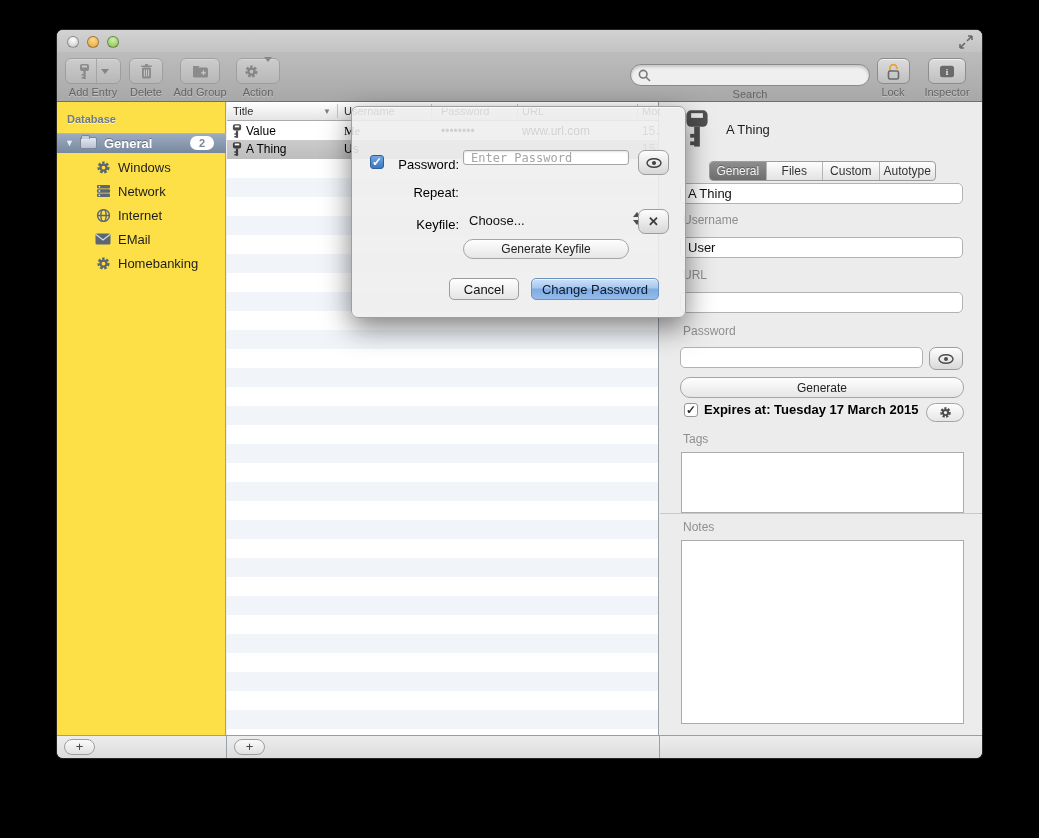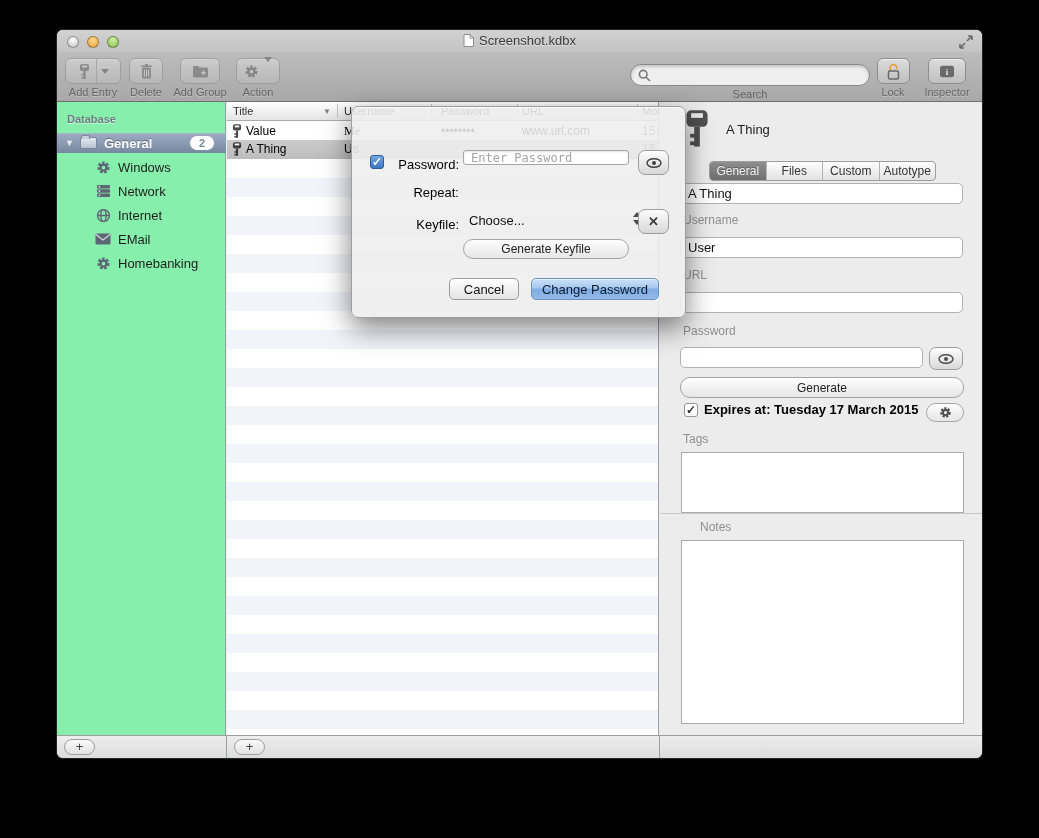--- a/index.html
+++ b/index.html
@@ -35,21 +35,21 @@
   .split { border-left:1px solid #9a9a9a; height:100%; display:flex; align-items:center; padding:0 4px; }
   .dim { opacity:.55; }
   .tri-down { width:0; height:0; border-left:4px solid transparent; border-right:4px solid transparent; border-top:5px solid #5f5f5f; }
   .searchpill { position:absolute; left:573px; top:34px; width:240px; height:22px; border-radius:11px;
     background:#efefef; border:1px solid #8a8a8a; box-shadow:inset 0 2px 3px rgba(0,0,0,.18); display:flex; align-items:center; }
   .searchpill input { flex:1; border:none; outline:none; background:transparent; font-size:12px; padding-right:10px; }
   .searchlabel { position:absolute; left:573px; top:58px; width:240px; text-align:center; font-size:11px; color:#646464; }
 
   
   .content { position:absolute; left:0; top:72px; width:925px; height:633px; }
-  .sidebar { position:absolute; left:0; top:0; width:169px; height:633px; background:#86efac; border-right:1px solid #9aa0a8; }
+  .sidebar { position:absolute; left:0; top:0; width:169px; height:633px; background:#fde047; border-right:1px solid #9aa0a8; }
   .sb-header { position:absolute; left:10px; top:11px; font-size:11px; font-weight:bold; color:#707a85; text-shadow:0 1px 0 rgba(255,255,255,.6); }
   .sb-group { position:absolute; left:0; top:31px; width:169px; height:20px;
     background:linear-gradient(#9fadc4,#76889f); box-shadow:inset 0 1px 0 #aab6ca; display:flex; align-items:center; }
   .sb-group .disc { color:#e8ecf2; font-size:9px; margin-left:8px; }
   .folder { width:17px; height:12px; margin-left:6px; position:relative; background:linear-gradient(#e4e9f0,#b9c2cf); border:1px solid #7c8798; border-radius:2px; }
   .folder:before { content:""; position:absolute; left:0; top:-3px; width:7px; height:3px; background:#c6cedb; border:1px solid #7c8798; border-bottom:none; border-radius:2px 2px 0 0; }
   .sb-group .glabel { margin-left:7px; color:#fff; font-weight:bold; font-size:13px; text-shadow:0 -1px 0 rgba(0,0,0,.3); }
   .badge { position:absolute; right:12px; top:3px; min-width:24px; height:14px; border-radius:8px; background:#fff;
     color:#76879e; font-size:11px; font-weight:bold; text-align:center; line-height:14px; padding:0 5px; }
   .sb-item { position:absolute; left:0; width:169px; height:24px; display:flex; align-items:center; }
@@ -125,28 +125,20 @@
 <body>
 
 <div class="canvas">
   <div class="window">
 
     <div class="chrome">
       <div class="titlebar">
         <div class="tl close"></div>
         <div class="tl min"></div>
         <div class="tl zoom"></div>
-        <div class="wtitle">
-          <span class="doc">
-            <svg width="11" height="13" viewBox="0 0 11 13">
-                <path d="M1 .5h6L10.5 4v8.5H1z" fill="#fdfdfd" stroke="#8e8e8e"></path>
-                <path d="M7 .5V4h3.5" fill="none" stroke="#8e8e8e"></path>
-              </svg>
-          </span><span>Screenshot.kdbx</span>
-        </div>
         <div class="fsarrows">
           <svg width="16" height="16" viewBox="0 0 16 16" stroke="#4a4a4a" stroke-width="1.6" fill="#4a4a4a">
             <path d="M9 7 L14 2 M14 2 l-4 0 m4 0 l0 4" fill="none"></path>
               <path d="M7 9 L2 14 M2 14 l4 0 m-4 0 l0 -4" fill="none"></path>
           </svg>
         </div>
       </div>
 
       <div class="tbgroup" style="left:7px; width:58px;">
         <div class="capsule dim" style="width:56px;">
@@ -409,21 +401,21 @@
             <svg width="13" height="13" viewBox="0 0 16 16">
                 <circle cx="8" cy="8" r="5" fill="none" stroke="#4d4d4d" stroke-width="3" stroke-dasharray="2.6 1.7"></circle>
                 <circle cx="8" cy="8" r="3.2" fill="none" stroke="#4d4d4d" stroke-width="2.4"></circle>
               </svg>
           </span>
         </div>
 
         <span class="ilabel" style="left:23px; top:330px;">Tags</span>
         <textarea class="itarea" style="top: 350px; height: 61px;"></textarea>
         <div class="hdiv" style="top:411px;"></div>
-        <span class="ilabel" style="left:40px; top:418px;">Notes</span>
+        <span class="ilabel" style="left:23px; top:418px;">Notes</span>
         <textarea class="itarea" style="top: 438px; height: 184px;"></textarea>
       </div>
     </div>
 
     <div class="bottombar">
       <div class="plusbtn" style="left:7px;"><span>+</span></div>
       <div class="bb-div" style="left:169px;"></div>
       <div class="plusbtn" style="left:177px;"><span>+</span></div>
       <div class="bb-div" style="left:602px;"></div>
     </div>

